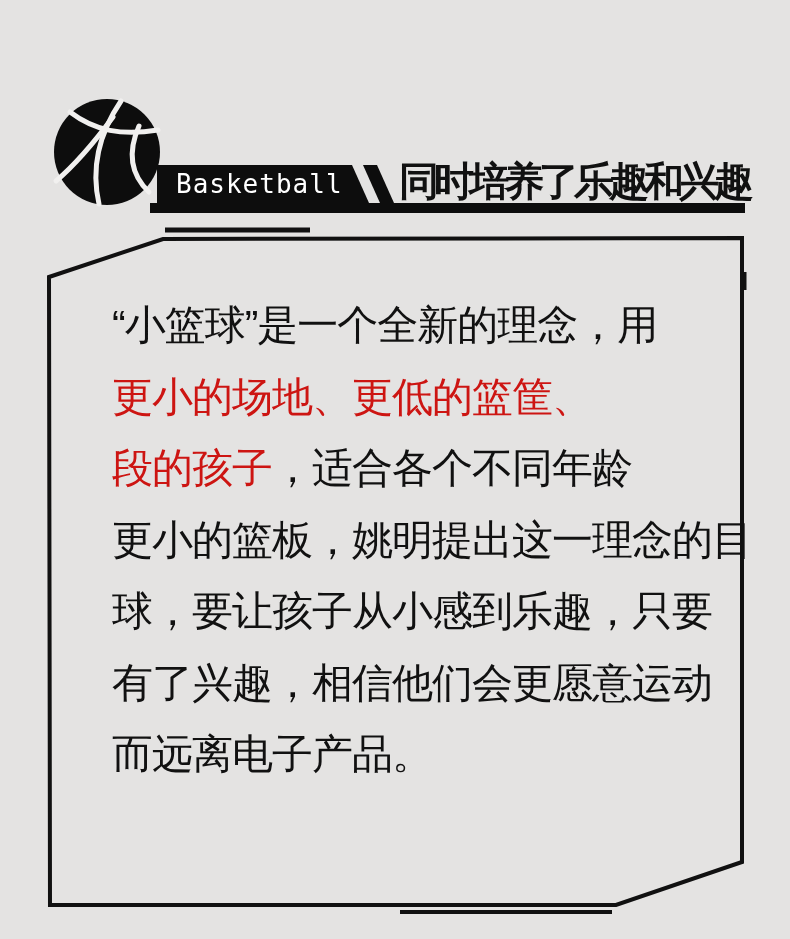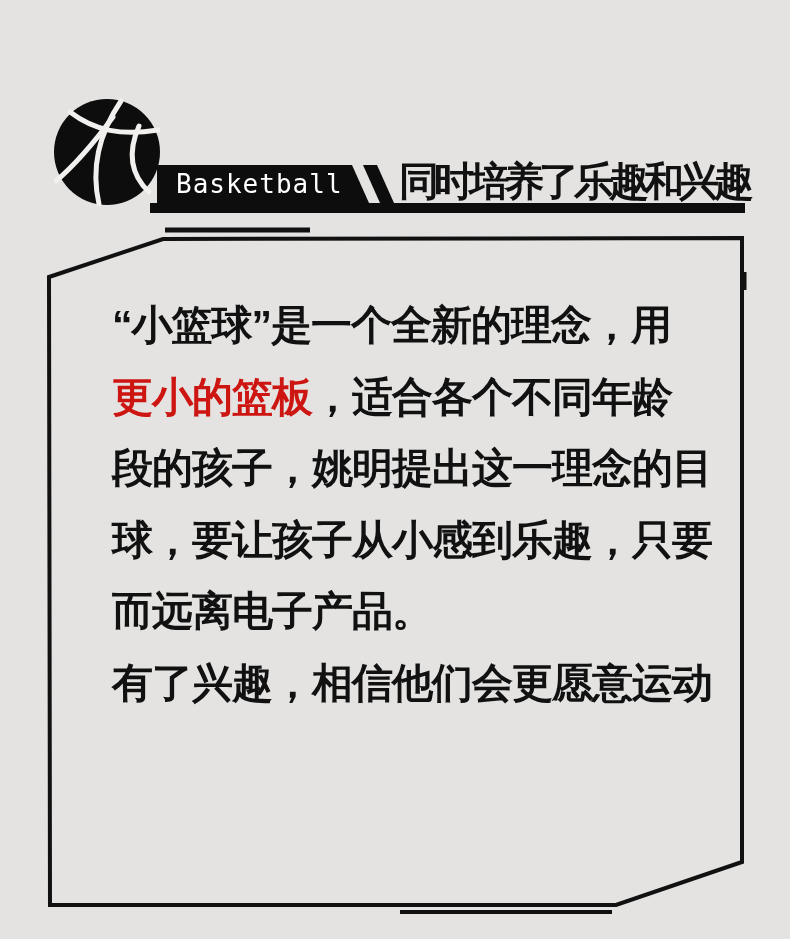--- a/index.html
+++ b/index.html
@@ -24,21 +24,21 @@
     font-family:"DejaVu Sans Mono",monospace;
     font-size:26px;font-weight:400;letter-spacing:1px;white-space:nowrap;
   }
   .headline{
     position:absolute;left:399px;top:159px;width:360px;height:44px;
     color:var(--ink);font-size:40px;font-weight:600;letter-spacing:-5px;
     line-height:44px;white-space:nowrap;
   }
   .article-text{
     position:absolute;left:112px;top:290px;width:586px;
-    font-size:41px;font-weight:700;letter-spacing:-1px;
+    font-size:41px;font-weight:400;letter-spacing:-1px;
     line-height:71.5px;white-space:nowrap;
   }
   .seg-ink{color:var(--ink);}
   .seg-red{color:var(--accent-red);}
 </style>
 </head>
 <body>
 
 <svg class="deco-svg" viewBox="0 0 790 939">
 
@@ -61,18 +61,19 @@
     <path class="seam" d="M 139 126 C 128 151, 130 174, 149 192"></path>
   </g>
 </svg>
 
 <div class="brand">Basketball</div>
 
 <div class="headline">同时培养了乐趣和兴趣</div>
 
 <div class="article-text">
     <div><span class="seg-ink">“小篮球”是一个全新的理念，用</span></div>
-    <div><span class="seg-red">更小的篮板</span><span class="seg-ink">，适合各个不同年龄</span></div>
-    <div><span class="seg-ink">段的孩子，姚明提出这一理念的目</span></div>
+    <div><span class="seg-red">更小的场地、更低的篮筐、</span></div>
+    <div><span class="seg-red">段的孩子</span><span class="seg-ink">，适合各个不同年龄</span></div>
+    <div><span class="seg-ink">更小的篮板，姚明提出这一理念的目</span></div>
     <div><span class="seg-ink">球，要让孩子从小感到乐趣，只要</span></div>
+    <div><span class="seg-ink">有了兴趣，相信他们会更愿意运动</span></div>
     <div><span class="seg-ink">而远离电子产品。</span></div>
-    <div><span class="seg-ink">有了兴趣，相信他们会更愿意运动</span></div>
   </div>
 
 </body></html>

